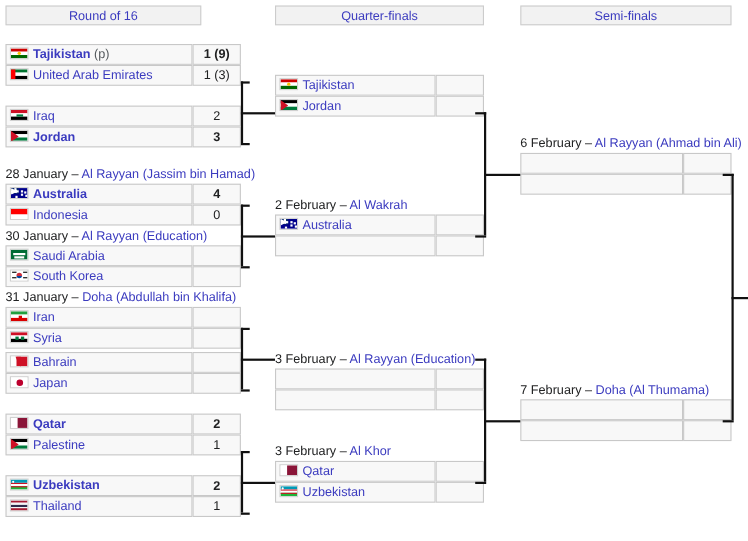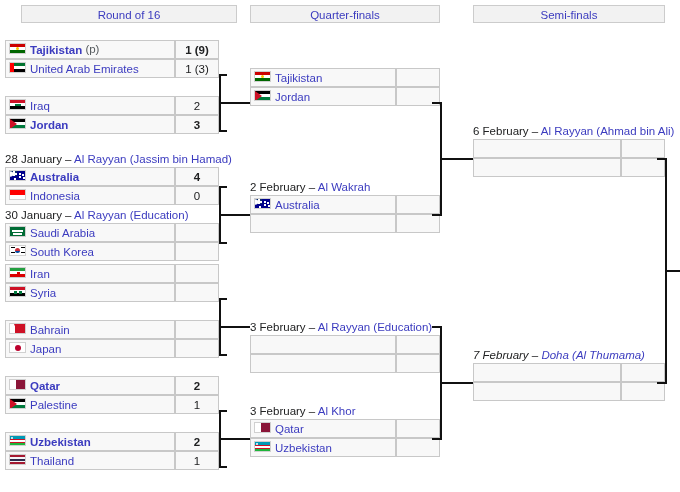--- a/index.html
+++ b/index.html
@@ -91,21 +91,21 @@
     background: #111111;
   }
   .conn.v { width: 2px; }
   .conn.h { height: 2px; }
 </style>
 </head>
 <body>
 
 <div class="bracket-root">
   <div id="headers">
-      <div class="round-header" style="left: 21px; top: 5px; width: 216px;">Round of 16</div>
+      <div class="round-header" style="left: 5px; top: 5px; width: 178px;">Round of 16</div>
       <div class="round-header" style="left: 250px; top: 5px; width: 190px;">Quarter-finals</div>
       <div class="round-header" style="left: 473px; top: 5px; width: 192px;">Semi-finals</div>
     </div>
   <div id="matches">
       <div class="match" style="left: 5px; top: 40px; width: 214px;">
         <table class="match-table">
           <colgroup>
             <col style="width: 170px;">
             <col style="width: 44px;">
           </colgroup>
@@ -171,20 +171,21 @@
               <td class="score-cell"></td>
             </tr>
             <tr>
               <td class="team-cell"><span class="flag"><i style="left: 0px; right: 0px; top: 0px; height: 100%; background: rgb(255, 255, 255);"></i><i style="left: 33%; top: 25%; width: 5px; height: 5px; border-radius: 50%; background: linear-gradient(rgb(205, 46, 58) 50%, rgb(0, 71, 160) 50%);"></i><i style="left: 6%; top: 14%; width: 4px; height: 1px; background: rgb(0, 0, 0);"></i><i style="left: 6%; top: 72%; width: 4px; height: 1px; background: rgb(0, 0, 0);"></i><i style="left: 76%; top: 14%; width: 4px; height: 1px; background: rgb(0, 0, 0);"></i><i style="left: 76%; top: 72%; width: 4px; height: 1px; background: rgb(0, 0, 0);"></i></span><span class="team-name">South Korea</span></td>
               <td class="score-cell"></td>
             </tr>
           </tbody>
         </table>
       </div>
       <div class="match" style="left: 5px; top: 264px; width: 214px;">
+        <div class="match-label"><span>31 January</span><span> – </span><span class="venue">Doha (Abdullah bin Khalifa)</span></div>
         <table class="match-table">
           <colgroup>
             <col style="width: 170px;">
             <col style="width: 44px;">
           </colgroup>
           <tbody>
             <tr>
               <td class="team-cell"><span class="flag"><i style="left: 0px; right: 0px; top: 0px; height: 33%; background: rgb(35, 159, 64);"></i><i style="left: 0px; right: 0px; top: 33%; height: 34%; background: rgb(255, 255, 255);"></i><i style="left: 0px; right: 0px; top: 67%; height: 33%; background: rgb(218, 0, 0);"></i><i style="left: 44%; top: 40%; width: 3px; height: 3px; background: rgb(218, 0, 0);"></i></span><span class="team-name">Iran</span></td>
               <td class="score-cell"></td>
             </tr>
@@ -336,21 +337,21 @@
               <td class="team-cell"><span class="team-name"></span></td>
               <td class="score-cell"></td>
             </tr>
             <tr>
               <td class="team-cell"><span class="team-name"></span></td>
               <td class="score-cell"></td>
             </tr>
           </tbody>
         </table>
       </div>
-      <div class="match" style="left: 473px; top: 348px; width: 192px; font-style: italic;">
+      <div class="match" style="left: 473px; top: 348px; width: 192px;">
         <div class="match-label"><span>7 February</span><span> – </span><span class="venue">Doha (Al Thumama)</span></div>
         <table class="match-table">
           <colgroup>
             <col style="width: 148px;">
             <col style="width: 44px;">
           </colgroup>
           <tbody>
             <tr>
               <td class="team-cell"><span class="team-name"></span></td>
               <td class="score-cell"></td>

